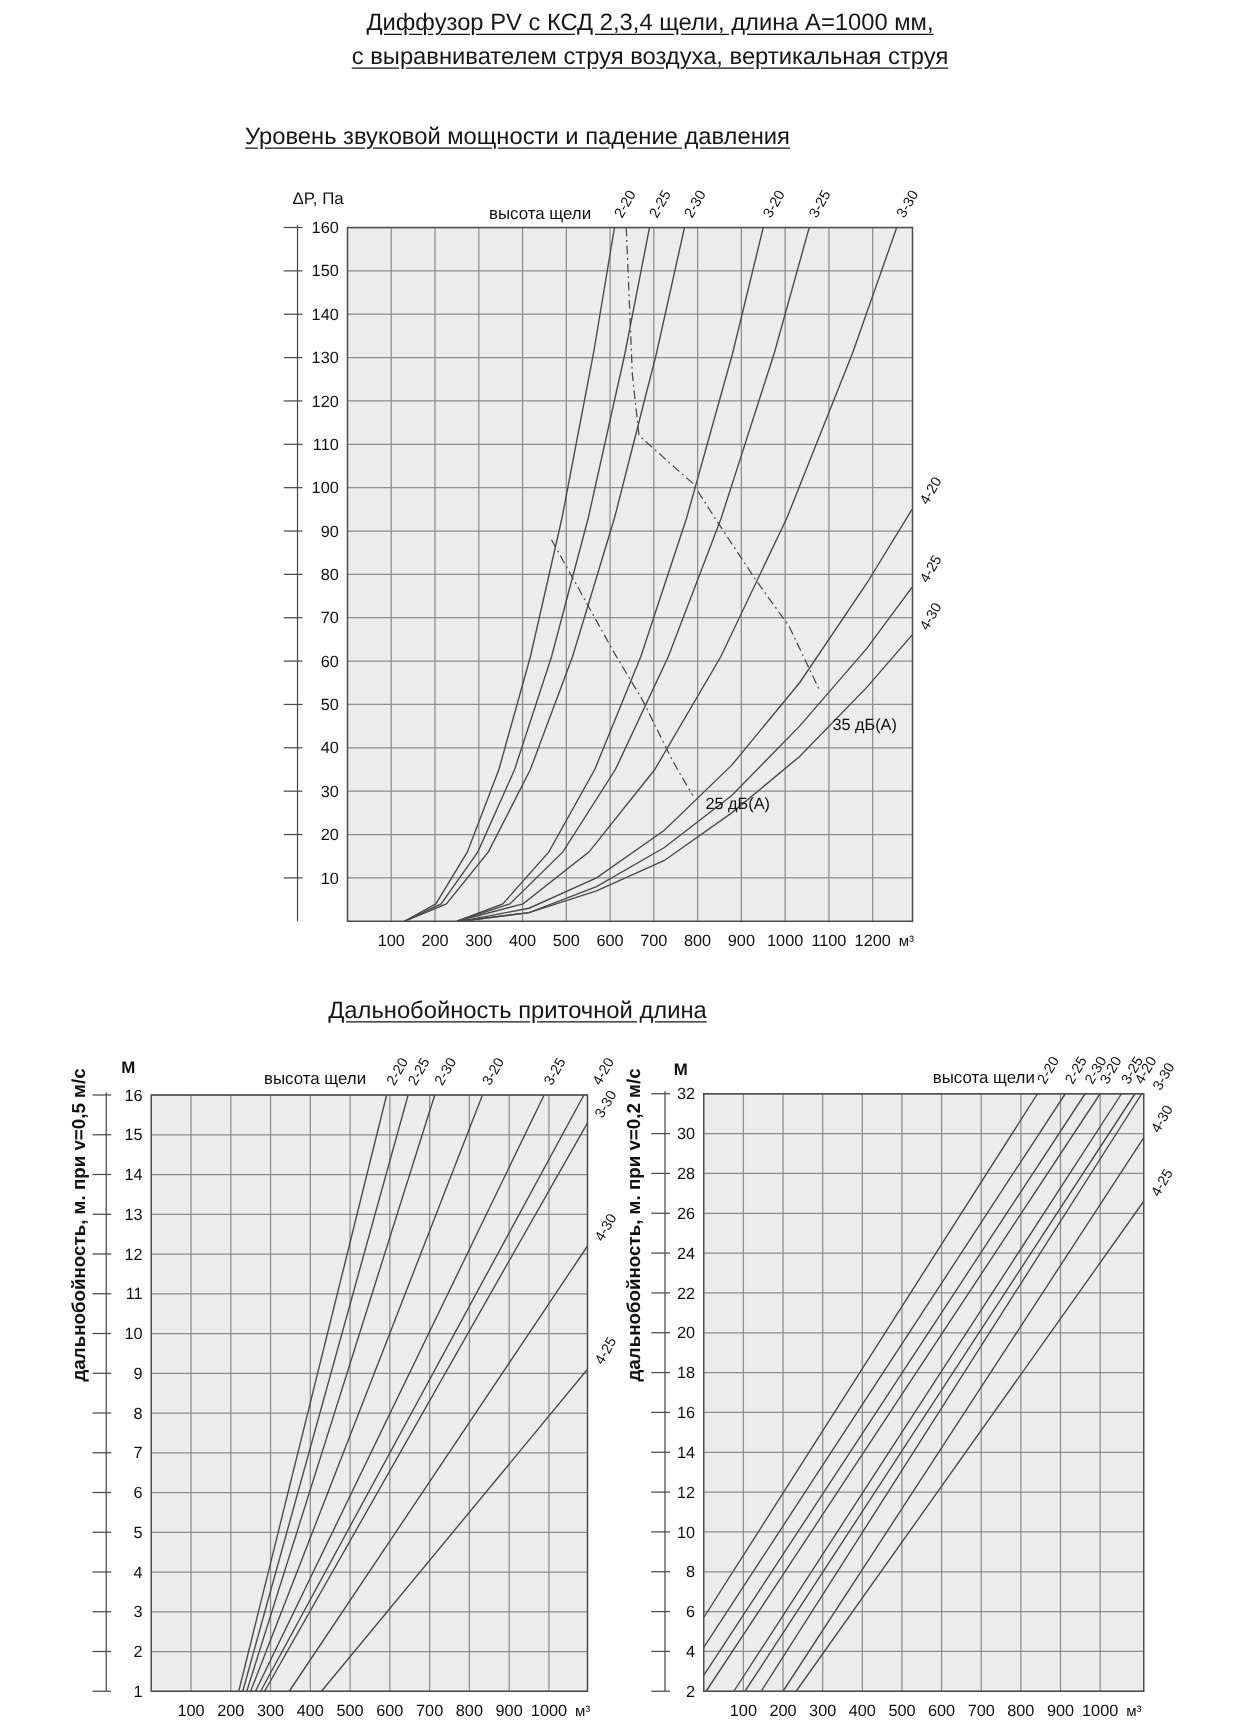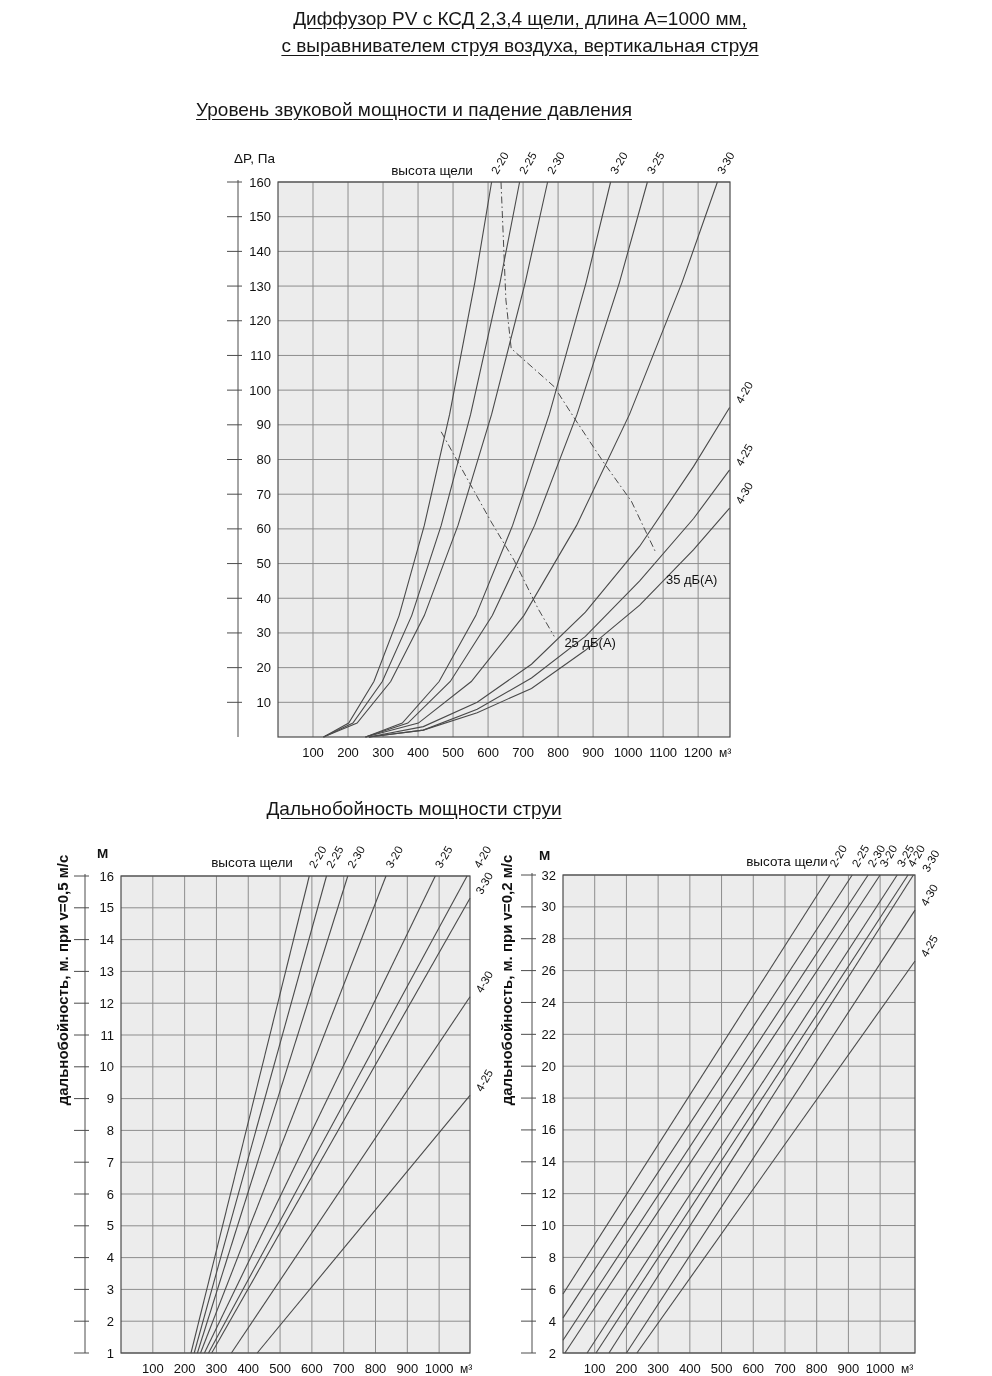--- a/index.html
+++ b/index.html
@@ -18,21 +18,21 @@
 </head>
 <body>
 
 <div class="page">
   <div class="title-block">
     <div class="title-line">Диффузор PV с КСД 2,3,4 щели, длина А=1000 мм,</div>
     <div class="title-line">с выравнивателем струя воздуха, вертикальная струя</div>
   </div>
 
   <div class="section-title" id="section1">Уровень звуковой мощности и падение давления</div>
-  <div class="section-title" id="section2">Дальнобойность мощности струи</div>
+  <div class="section-title" id="section2">Дальнобойность приточной длина</div>
 
   <svg id="charts-svg" width="992" height="1376" viewBox="0 0 992 1376">
       <g>
         <rect x="278" y="182" width="452" height="555" fill="#ececec"></rect>
         <line x1="313.01161890007745" y1="182" x2="313.01161890007745" y2="737" stroke="#8d8d8d" stroke-width="1"></line>
         <line x1="348.0232378001549" y1="182" x2="348.0232378001549" y2="737" stroke="#8d8d8d" stroke-width="1"></line>
         <line x1="383.03485670023235" y1="182" x2="383.03485670023235" y2="737" stroke="#8d8d8d" stroke-width="1"></line>
         <line x1="418.0464756003098" y1="182" x2="418.0464756003098" y2="737" stroke="#8d8d8d" stroke-width="1"></line>
         <line x1="453.0580945003873" y1="182" x2="453.0580945003873" y2="737" stroke="#8d8d8d" stroke-width="1"></line>
         <line x1="488.0697134004647" y1="182" x2="488.0697134004647" y2="737" stroke="#8d8d8d" stroke-width="1"></line>

